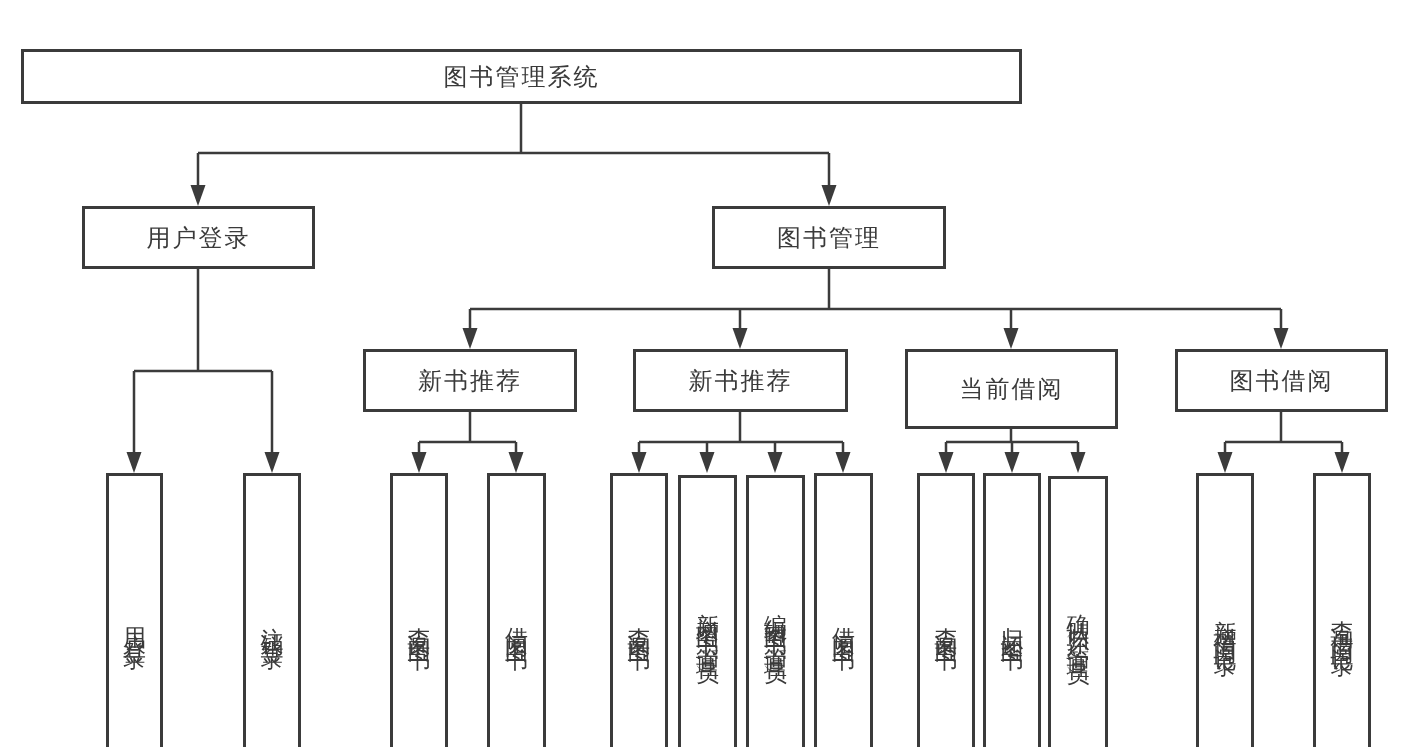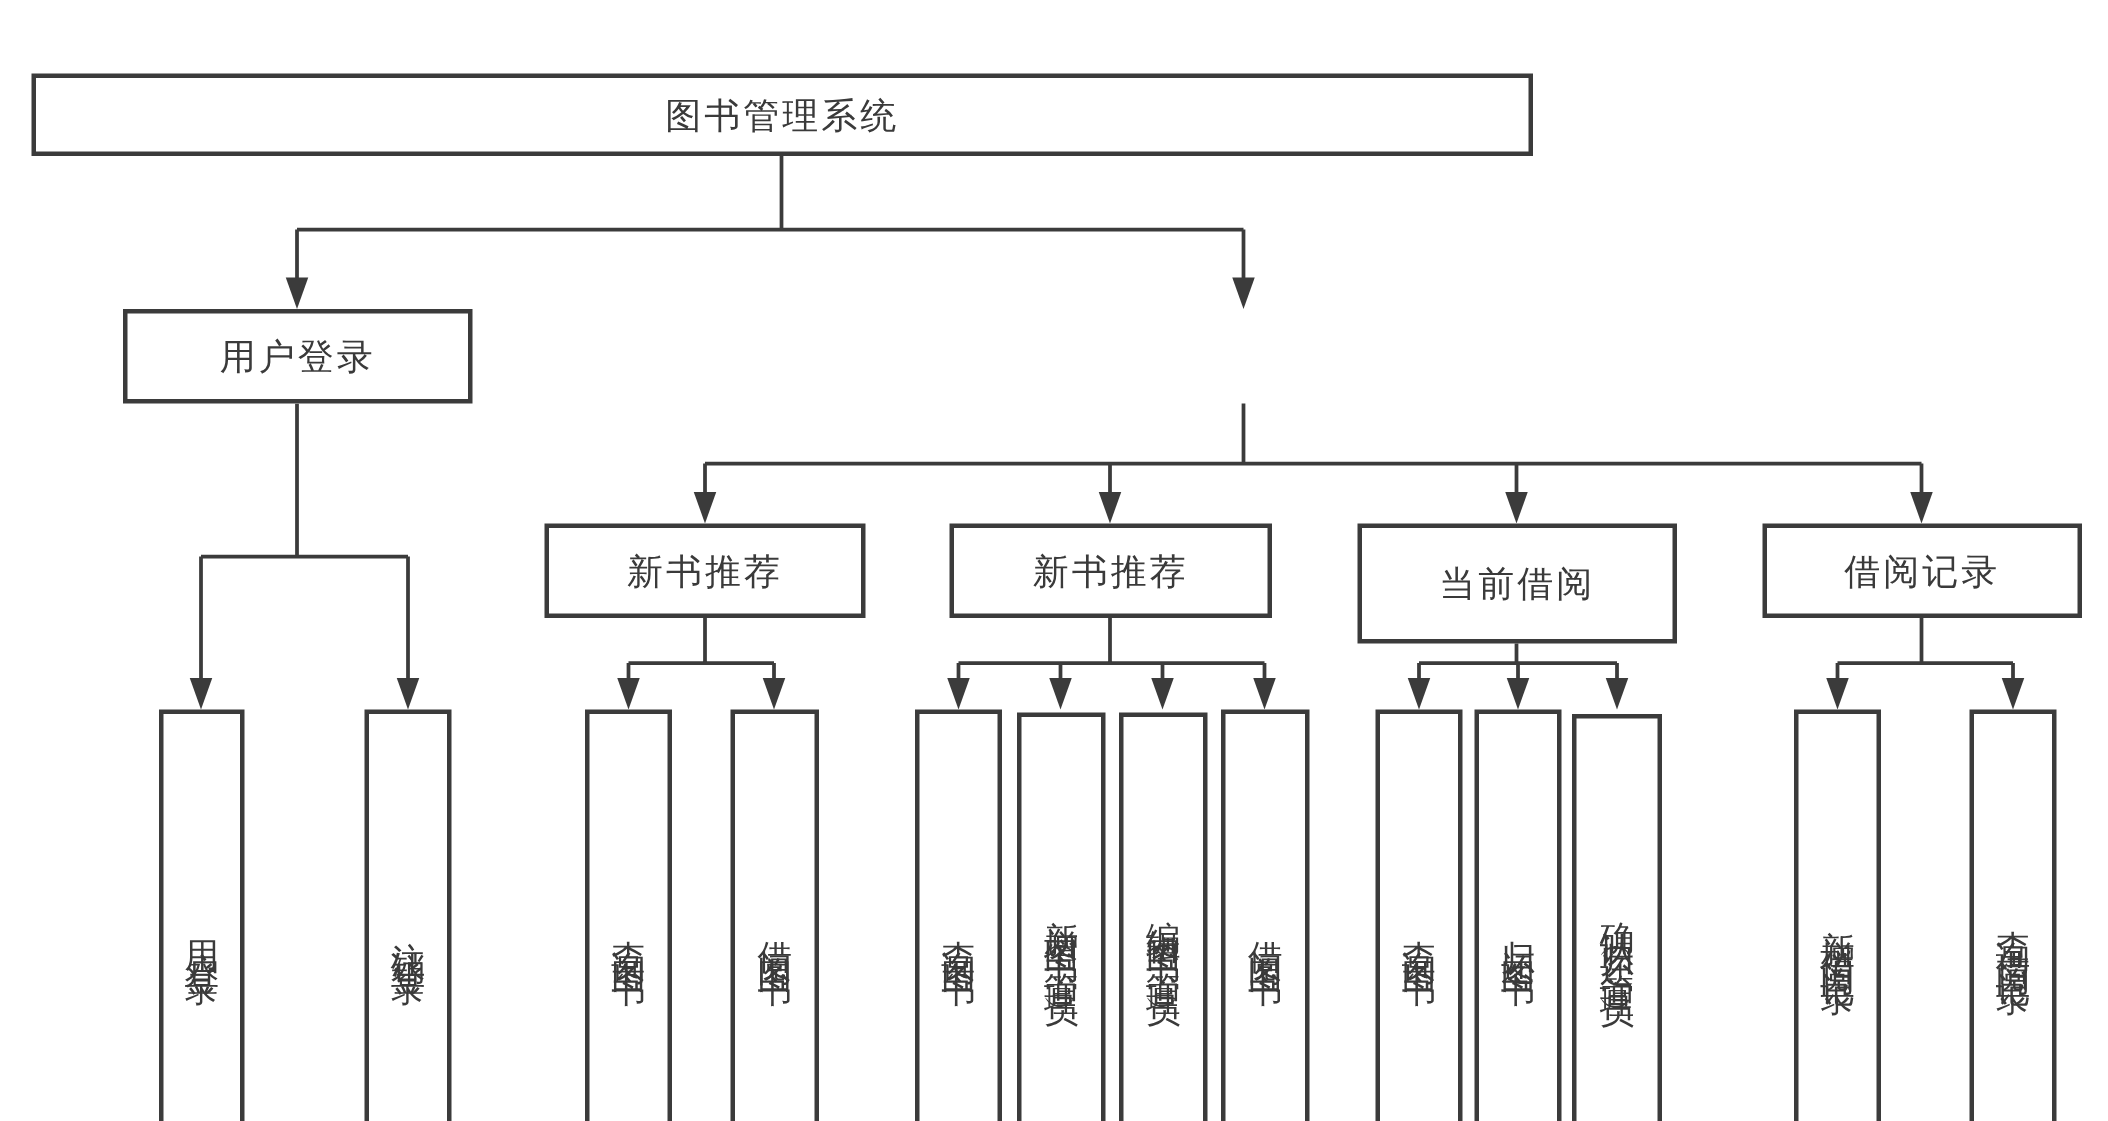--- a/index.html
+++ b/index.html
@@ -107,32 +107,35 @@
     </g>
   </svg>
 
   <div class="node" style="left:21px; top:13px; width:1001px; height:55px;">
     <span class="hlabel">图书管理系统</span>
   </div>
 
   <div class="node" style="left:82px; top:170px; width:233px; height:63px;">
     <span class="hlabel">用户登录</span>
   </div>
+  <div class="node" style="left:712px; top:170px; width:234px; height:63px;">
+    <span class="hlabel">图书管理</span>
+  </div>
 
   <div class="node" style="left:363px; top:313px; width:214px; height:63px;text-align:center;">
     <span class="hlabel">新书推荐</span>
   </div>
   <div class="node" style="left:633px; top:313px; width:215px; height:63px;">
     <span class="hlabel">新书推荐</span>
   </div>
   <div class="node" style="left:905px; top:313px; width:213px; height:80px;">
     <span class="hlabel">当前借阅</span>
   </div>
   <div class="node" style="left:1175px; top:313px; width:213px; height:63px;">
-    <span class="hlabel">借阅记录</span>
+    <span class="hlabel">图书借阅</span>
   </div>
 
   <div class="node" style="left:106px; top:437px; width:57px; height:299px;">
     <span class="vlabel">用户登录</span>
   </div>
   <div class="node" style="left:243px; top:437px; width:58px; height:299px;">
     <span class="vlabel">注销登录</span>
   </div>
 
   <div class="node" style="left:390px; top:437px; width:58px; height:299px;">

